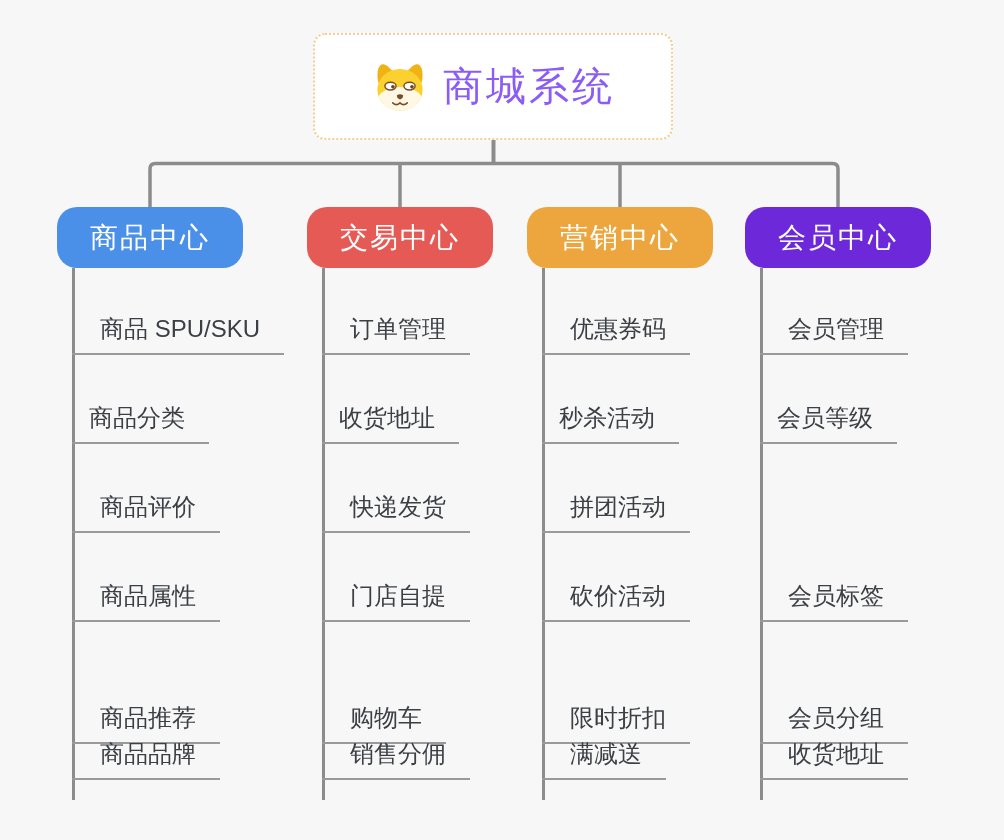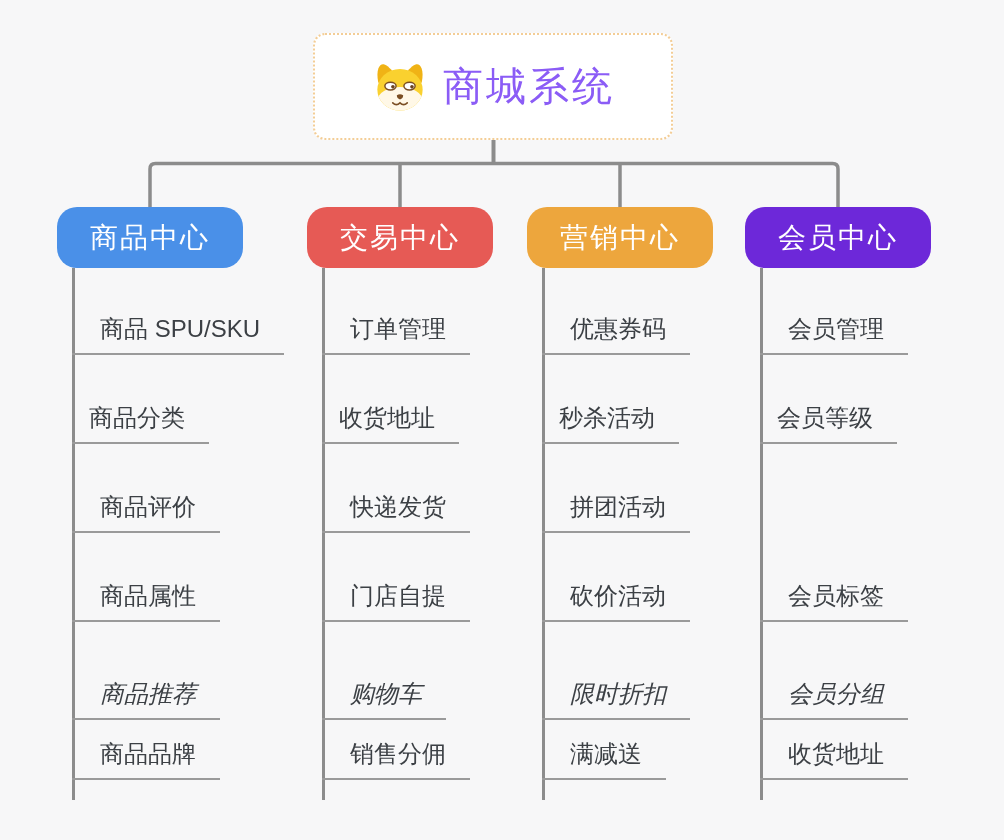--- a/index.html
+++ b/index.html
@@ -88,21 +88,21 @@
     text-align: right;
   }
   .item.c0 { left: 72px; }
   .item.c1 { left: 322px; }
   .item.c2 { left: 542px; }
   .item.c3 { left: 760px; }
   .item.r0 { top: 311px; }
   .item.r1 { top: 400px; padding-left: 17px; }
   .item.r2 { top: 489px; }
   .item.r3 { top: 578px; }
-  .item.r4 { top: 676px; font-style: italic; }
+  .item.r4 { top: 700px; }
   .item.r5 { top: 736px; }
 </style>
 </head>
 <body>
 
 <div class="canvas">
 
   <svg class="connectors" width="1004" height="840">
     <path d="M493.5 138 V 163.5" style="stroke:var(--connector-color)" stroke-width="4" fill="none"></path>
     <path d="M150 207 V 169 Q150 163.5 155.5 163.5 H 832.5 Q838 163.5 838 169 V 207" style="stroke:var(--connector-color)" stroke-width="3.5" fill="none"></path>

